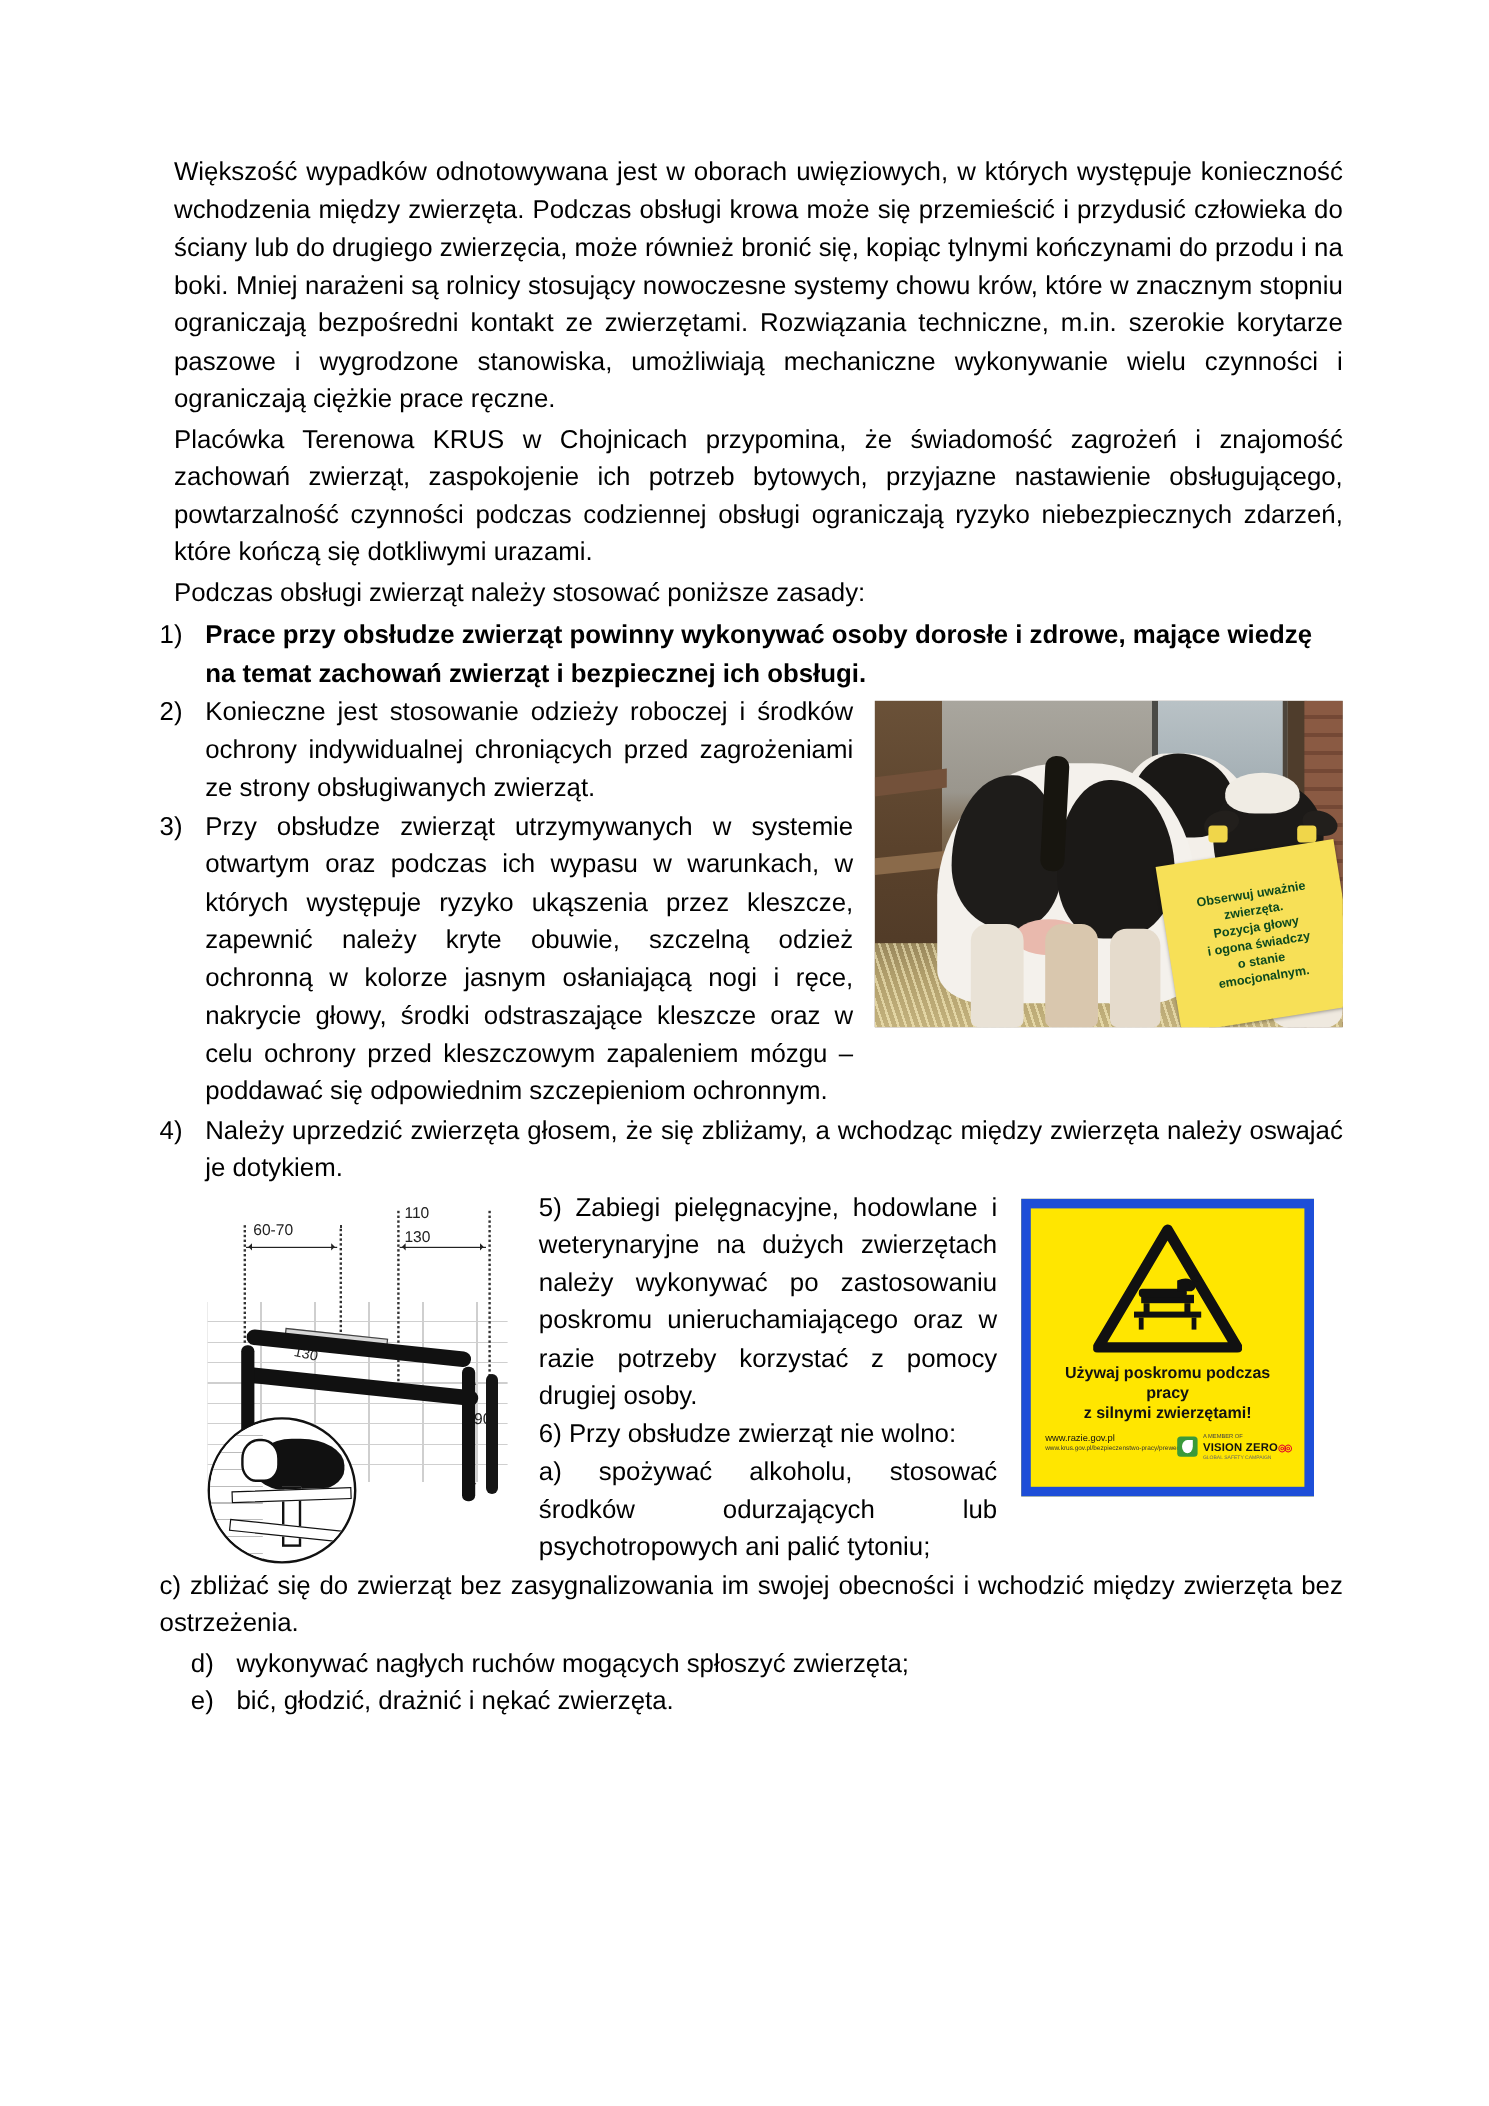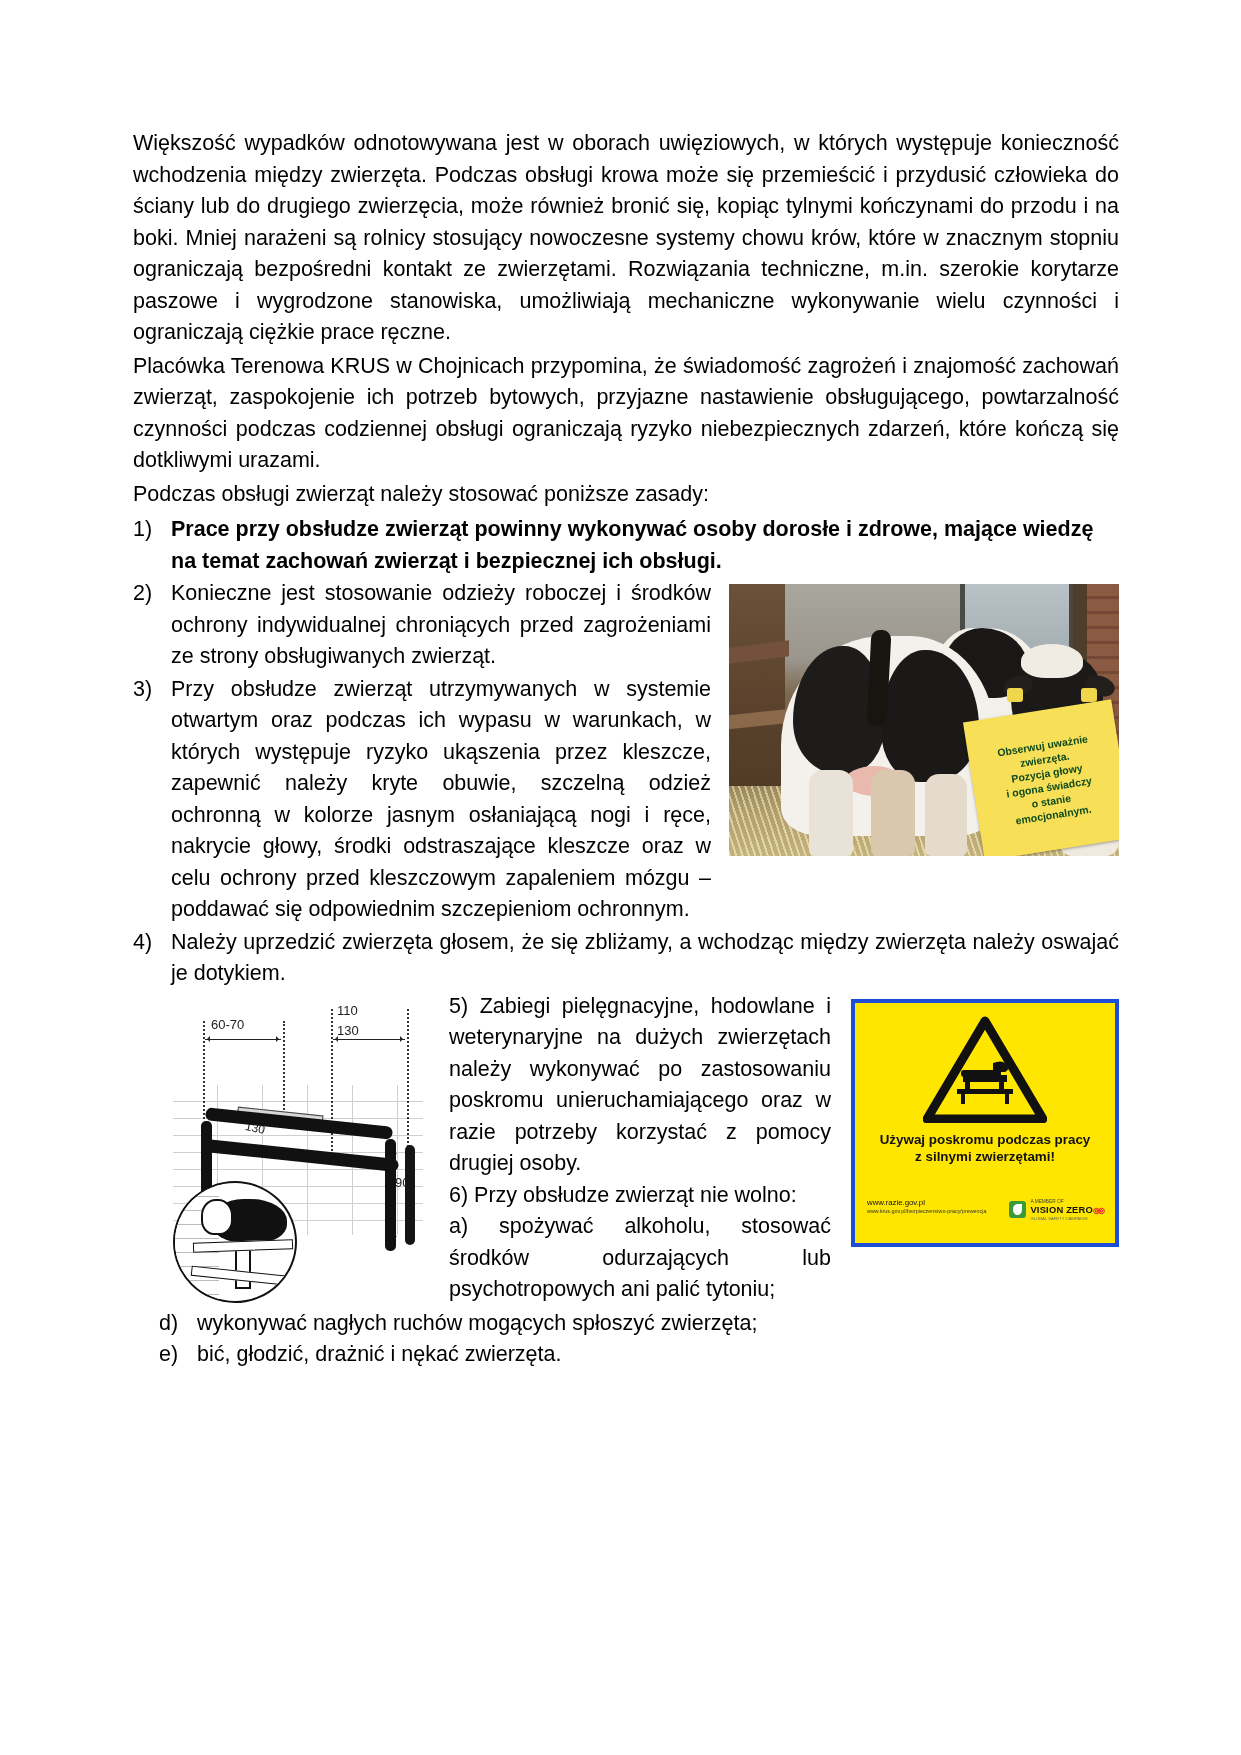--- a/index.html
+++ b/index.html
@@ -5,21 +5,21 @@
   html, body { margin:0; padding:0; }
   body {
     width:1241px; height:1755px;
     background:#ffffff;
     font-family:"Liberation Sans", sans-serif;
     color:#000000;
     overflow:hidden;
   }
   .page { position:relative; width:1241px; height:1755px; box-sizing:border-box; padding:128px 122px 0 133px; }
 
-  p.body { margin:0 0 2px 0; font-size:21.5px; line-height:31.5px; text-align:justify; }
+  p.body { margin:0 0 2px 12px; font-size:21.5px; line-height:31.5px; text-align:justify; }
   p.body.nj { text-align:left; }
 
   
   .olist { margin:4px 0 0 0; }
   .li { display:flex; font-size:21.5px; line-height:31.5px; margin-bottom:1px; }
   .li .num { flex:0 0 38px; text-align:left; }
   .li .txt { flex:1 1 auto; text-align:justify; }
   .li .txt.nj { text-align:left;font-weight:bold; }
 
   
@@ -104,21 +104,21 @@
      background:repeating-linear-gradient(180deg,#fff 0 13px,#bbb 13px 14px); }
   .ic-cow { position:absolute; left:36px; top:16px; width:76px; height:44px; background:#111; border-radius:44% 50% 40% 46% / 58% 52% 44% 46%; }
   .ic-cowhead { position:absolute; left:26px; top:16px; width:28px; height:32px; background:#fff; border:2px solid #111; border-radius:46% 46% 40% 40%; }
   .ic-leg { position:absolute; left:60px; top:56px; width:12px; height:46px; background:#fff; border:2px solid #111; }
   .ic-rail1 { position:absolute; left:18px; top:58px; width:98px; height:8px; background:#fff; border:1.6px solid #111; transform:rotate(-2deg); }
   .ic-rail2 { position:absolute; left:16px; top:88px; width:100px; height:8px; background:#fff; border:1.6px solid #111; transform:rotate(6deg); }
   .diagram-caption { margin-top:6px; width:268px; text-align:center; color:#b01020; font-weight:bold; font-size:16.5px; line-height:21px; }
 
   
   .poster-float { float:right; width:268px; margin:8px 0 8px 20px; }
-  .poster { position:relative; width:268px; height:248px; background:#ffe600; border:4px solid #1d4ed8; box-sizing:border-box; }
+  .poster { position:relative; width:244px; height:248px; background:#ffe600; border:8px solid #1d4ed8; box-sizing:border-box; }
   .poster-sign { position:absolute; left:50%; top:12px; transform:translateX(-50%); width:124px; height:108px; }
   .poster-txt { position:absolute; left:0; right:0; top:128px; text-align:center; font-size:13.4px; font-weight:bold; line-height:17px; color:#111; padding:0 10px; box-sizing:border-box; }
   .poster-url { position:absolute; left:12px; bottom:26px; font-size:7.8px; color:#111; line-height:9.5px; }
   .poster-url .u2 { font-size:5.4px; color:#333; }
   .poster-vz { position:absolute; right:12px; bottom:22px; display:flex; align-items:center; gap:4px; }
   .vz-leaf { width:17px; height:17px; background:#3a9a3a; border-radius:3px; position:relative; }
   .vz-leaf:after { content:""; position:absolute; left:4px; top:3px; width:9px; height:11px; background:#fff; border-radius:50% 0 50% 50%; }
   .vz-t1 { font-size:4.8px; color:#444; line-height:5.6px; }
   .vz-t2 { font-size:9.4px; font-weight:bold; color:#111; line-height:10px; letter-spacing:.2px; }
   .vz-t3 { font-size:4.2px; color:#666; line-height:5px; }
@@ -277,20 +277,21 @@
           <div class="vz-t2"><span>VISION ZERO</span><span class="vz-rings">◎◎</span></div>
           <div class="vz-t3">GLOBAL SAFETY CAMPAIGN</div>
         </div>
       </div>
     </div>
   </div>
 
   <div class="sub-list">5) Zabiegi pielęgnacyjne, hodowlane i weterynaryjne na dużych zwierzętach należy wykonywać po zastosowaniu poskromu unieruchamiającego oraz w razie potrzeby korzystać z pomocy drugiej osoby.</div>
   <div class="sub-list nj">6) Przy obsłudze zwierząt nie wolno:</div>
   <div class="sub-list">a) spożywać alkoholu, stosować środków odurzających lub psychotropowych ani palić tytoniu;</div>
+  <div class="sub-list">c) zbliżać się do zwierząt bez zasygnalizowania im swojej obecności i wchodzić między zwierzęta bez ostrzeżenia.</div>
 
   <div class="tail-list">
     <div class="tail-li">
       <span class="num">d)</span>
       <span class="txt">wykonywać nagłych ruchów mogących spłoszyć zwierzęta;</span>
     </div>
     <div class="tail-li">
       <span class="num">e)</span>
       <span class="txt">bić, głodzić, drażnić i nękać zwierzęta.</span>
     </div>

